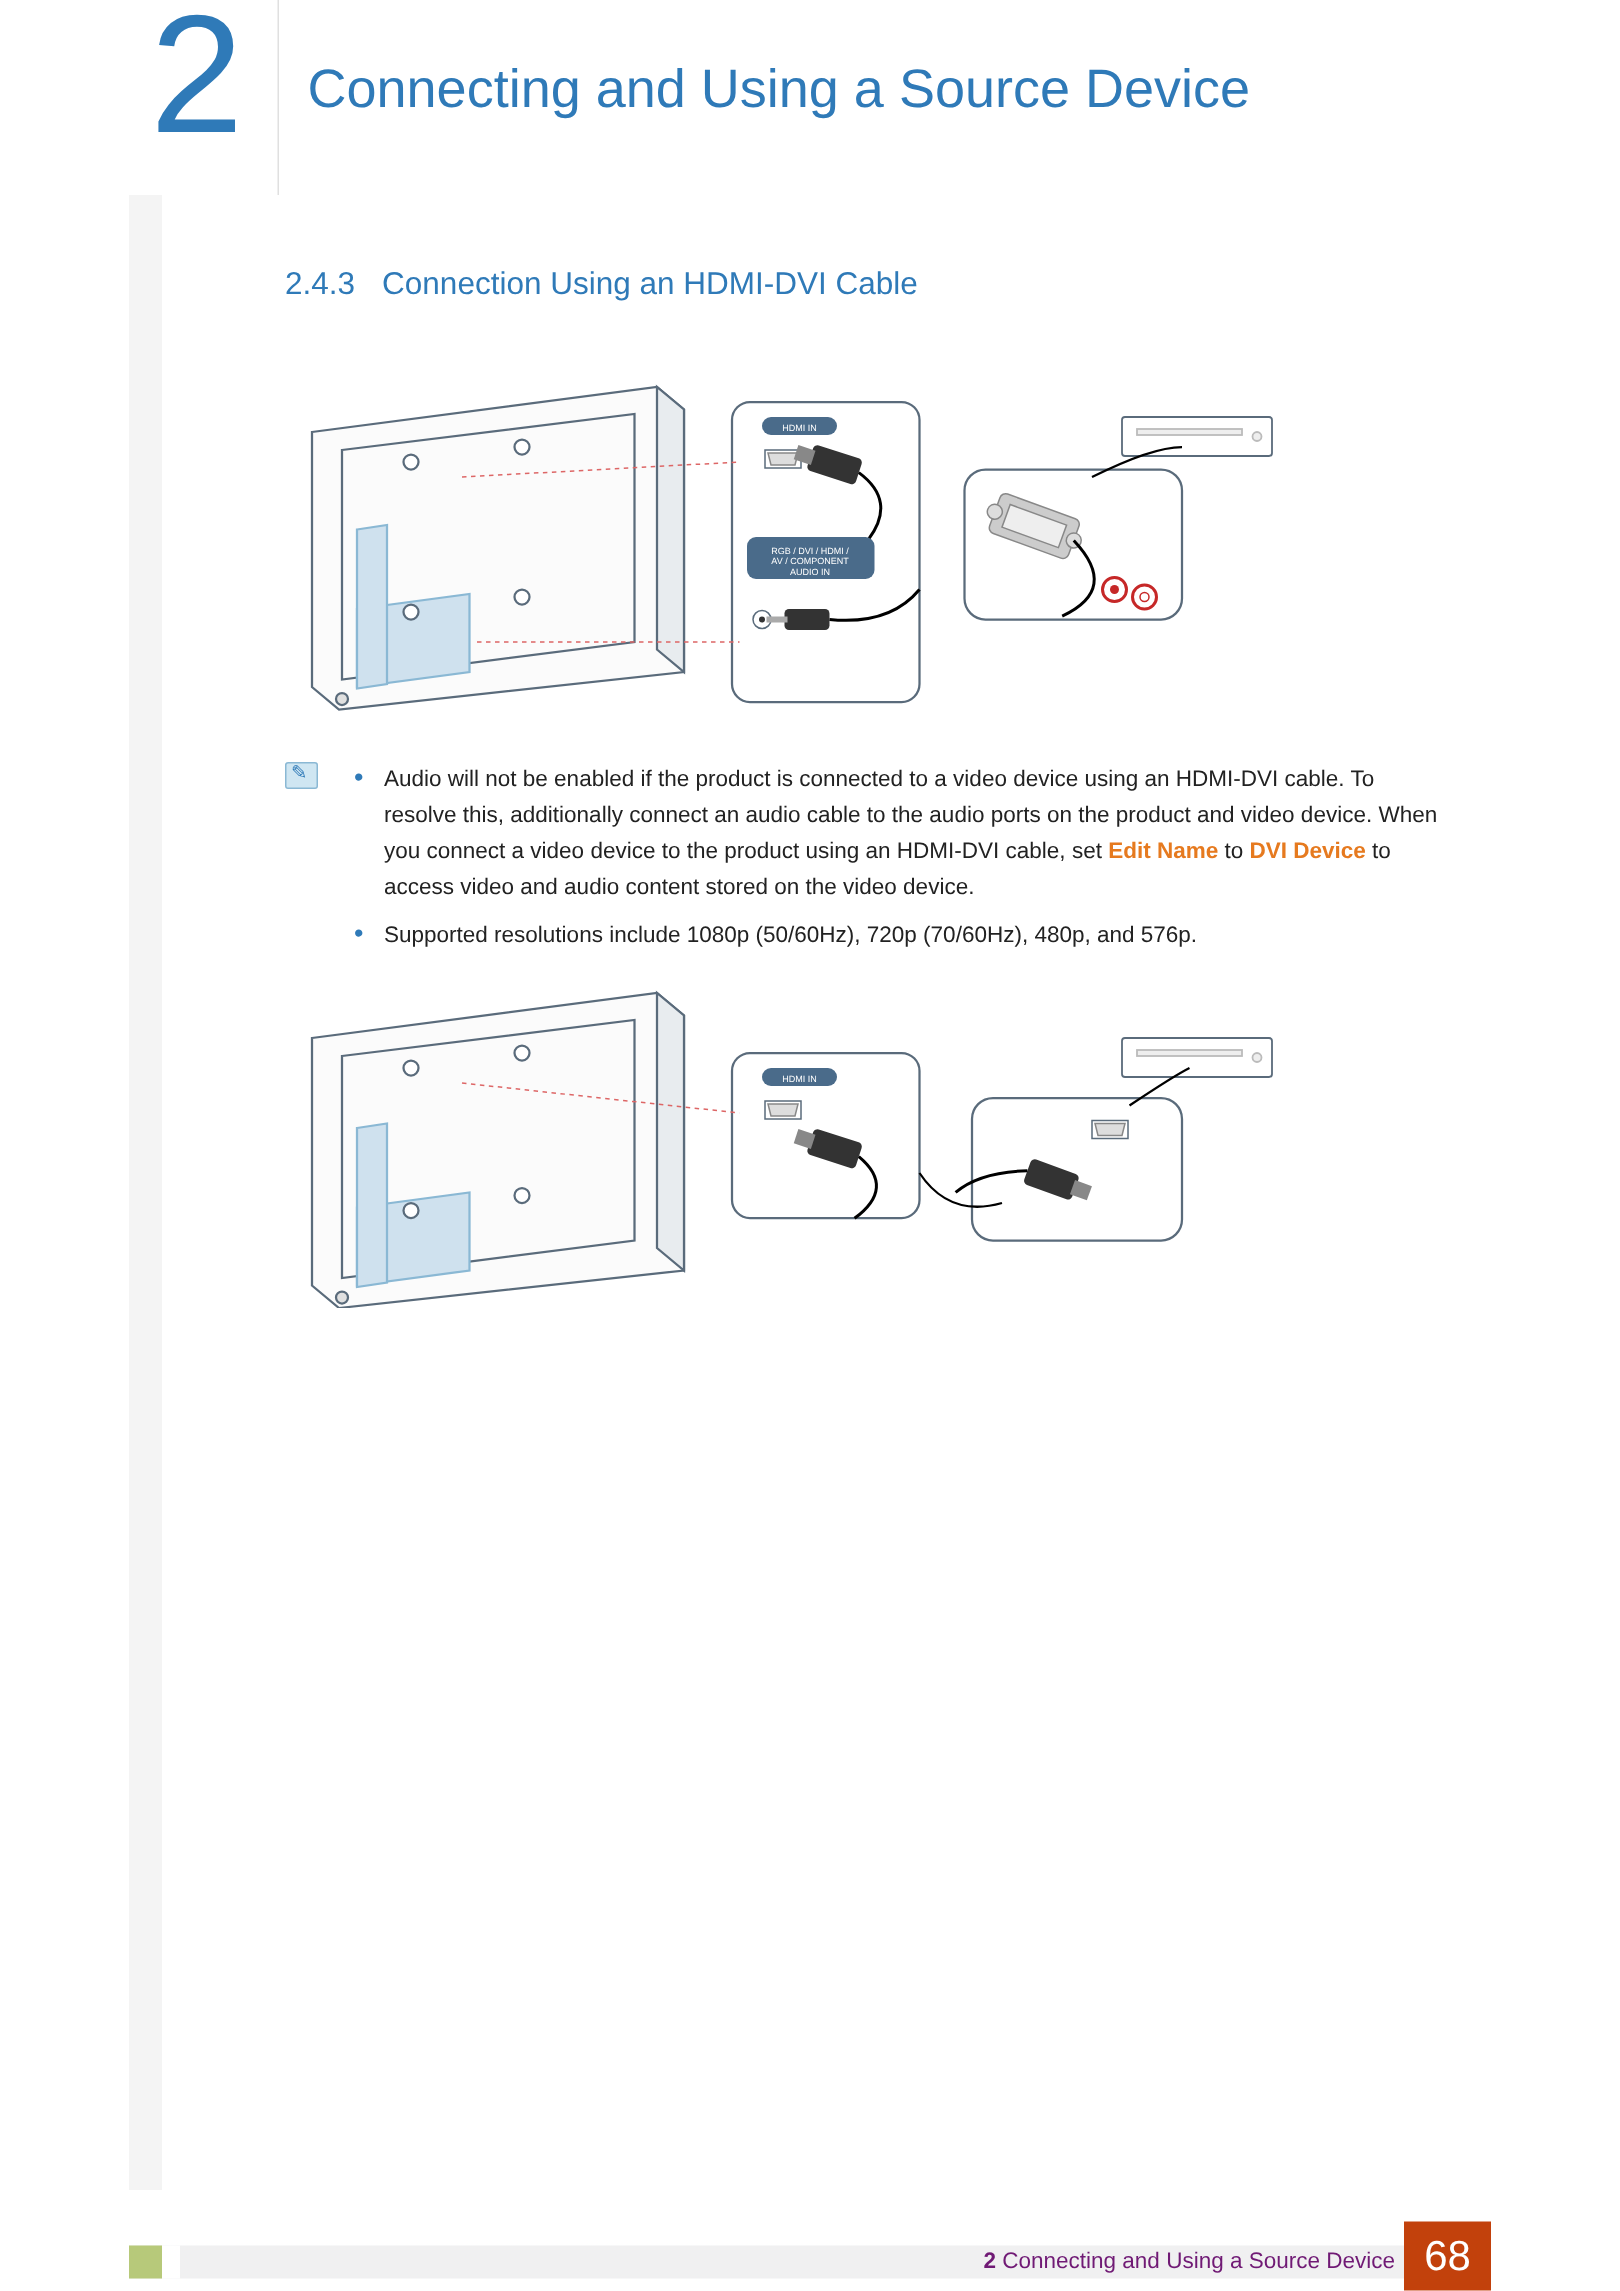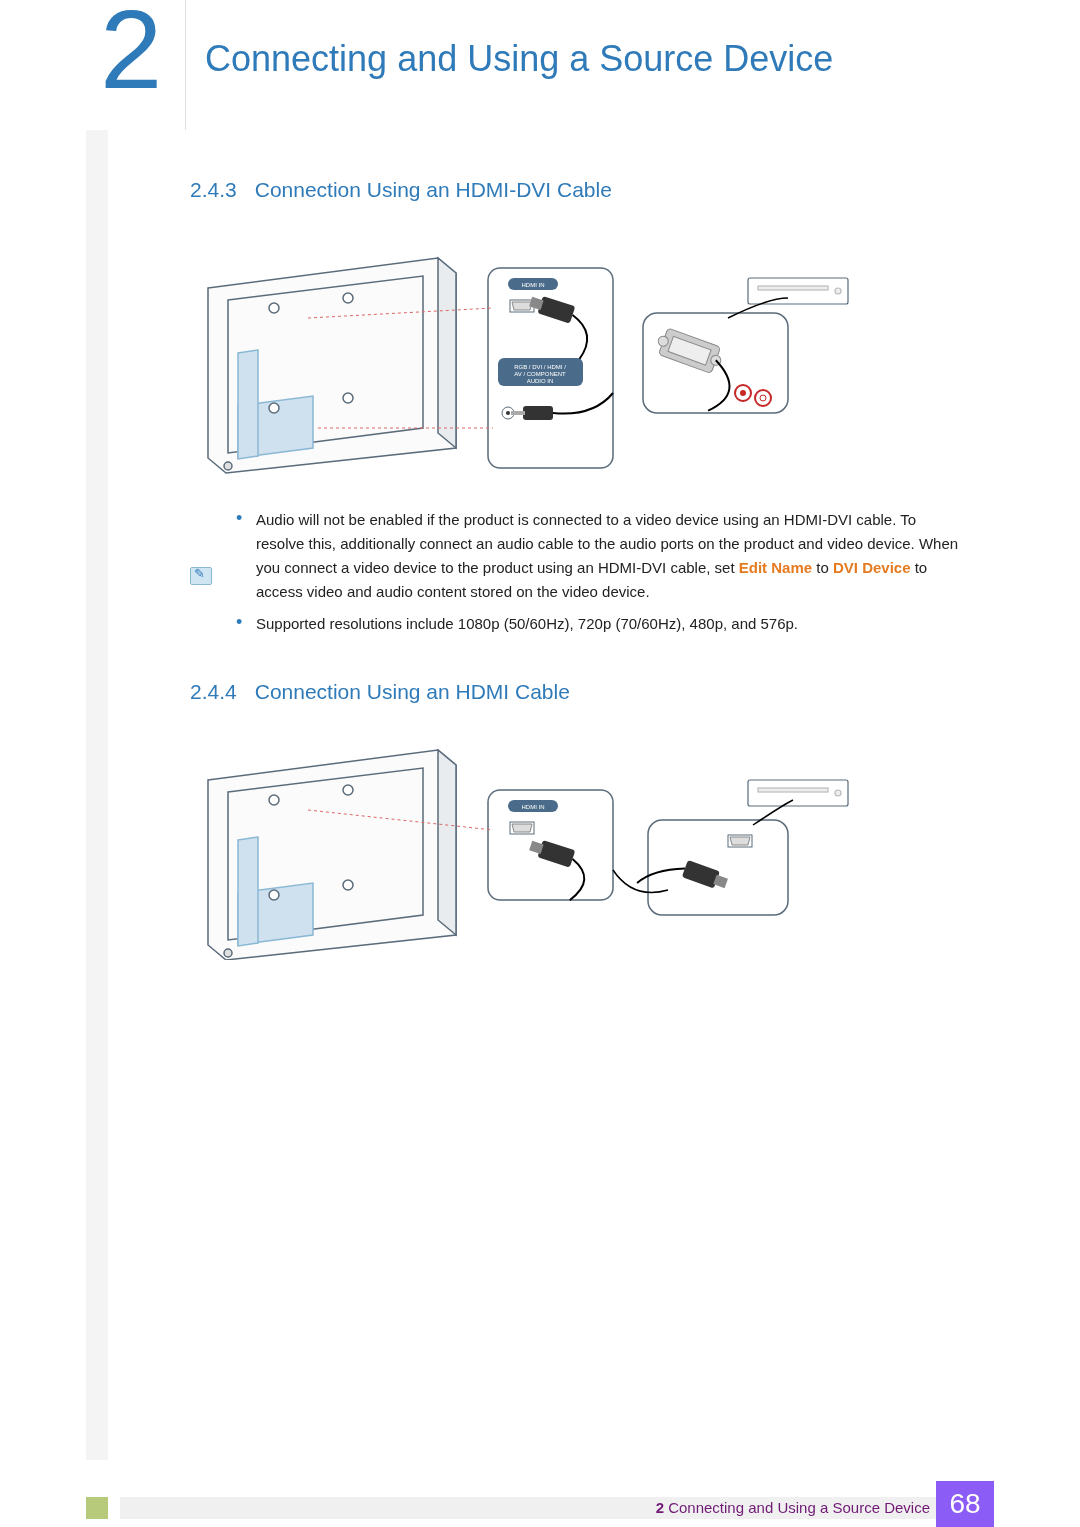--- a/index.html
+++ b/index.html
@@ -67,21 +67,21 @@
   .diagram {
     width: 660px;
     height: 240px;
     margin: 0 0 30px 8px;
     position: relative;
   }
   .diagram svg { width: 100%; height: 100%; }
 
   .note-row {
     display: flex;
-    align-items: center;
+    align-items: flex-start;
     margin: 0 0 8px 0;
   }
   .note-icon {
     width: 22px; height: 18px;
     background: #cfe6f2;
     border: 1px solid #8ab8d4;
     border-radius: 2px;
     margin-right: 24px;
     flex-shrink: 0;
     position: relative;
@@ -145,21 +145,21 @@
   .footer-text {
     position: absolute;
     right: 64px; top: 32px;
     font-size: 15px;
     color: #701a75;
   }
   .footer-page {
     position: absolute;
     right: 0; top: 14px;
     width: 58px; height: 46px;
-    background: #8b5cf6;
+    background: #c2410c;
     color: #fff;
     font-size: 28px;
     text-align: center;
     line-height: 46px;
   }
 
   .port-label {
     font-size: 6px;
     fill: #fff;
     font-family: Arial;
@@ -259,23 +259,20 @@
   </div>
 
   <div class="note-row">
     <div class="note-icon"></div>
     <ul class="bullets">
       <li>Audio will not be enabled if the product is connected to a video device using an HDMI-DVI cable. To resolve this, additionally connect an audio cable to the audio ports on the product and video device. When you connect a video device to the product using an HDMI-DVI cable, set <span class="bold orange">Edit Name</span> to <span class="bold orange">DVI Device</span> to access video and audio content stored on the video device.</li>
       <li>Supported resolutions include 1080p (50/60Hz), 720p (70/60Hz), 480p, and 576p.</li>
     </ul>
   </div>
 
-  <div class="section-head sec2">
-    <span class="num">2.4.4</span><span>Connection Using an HDMI Cable</span>
-  </div>
 
   <div class="diagram" style="height:220px">
     <svg viewBox="0 0 660 220">
 
       <g stroke="#5a6b7b" stroke-width="1.5" fill="#fff">
         <polygon points="10,40 240,10 258,25 258,195 28,220 10,205" fill="#fbfbfb"></polygon>
         <polygon points="240,10 258,25 258,195 240,180" fill="#e8ecef"></polygon>
         <polygon points="30,52 225,28 225,175 30,200" fill="none"></polygon>
         <polygon points="40,153 115,143 115,195 40,205" fill="#cfe1ee" stroke="#8ab8d4"></polygon>
         <polygon points="40,100 60,97 60,203 40,206" fill="#cfe1ee" stroke="#8ab8d4"></polygon>

